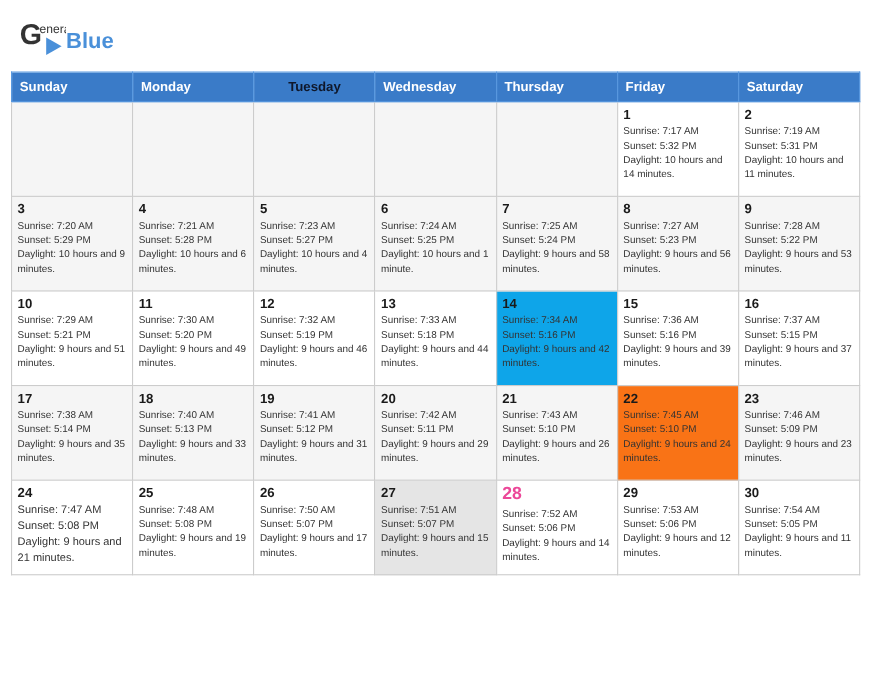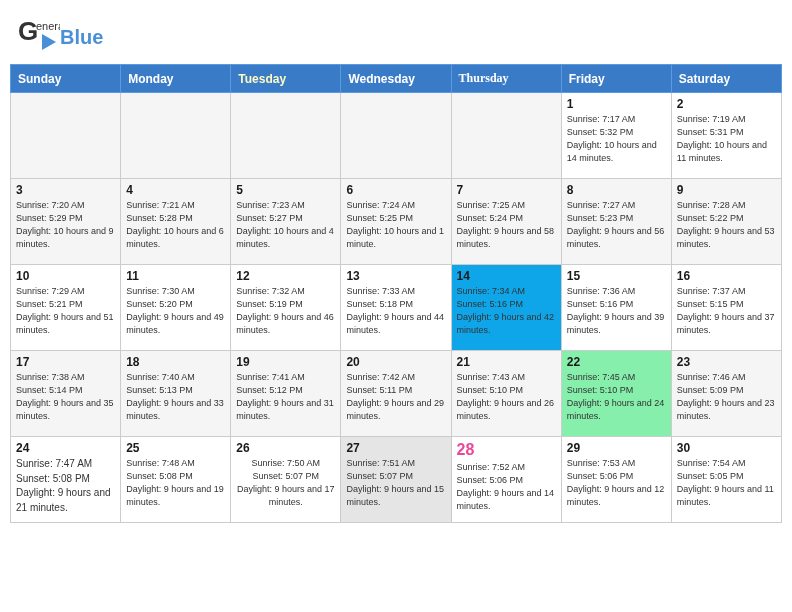--- a/index.html
+++ b/index.html
@@ -32,23 +32,23 @@
       <div style="font-size:13px; color:#666; margin-top:3px;"></div>
     </div>
   </div>
 
   <div style="padding:0 10px 6px 10px;">
     <table style="width:100%; border-collapse:collapse; table-layout:fixed;">
       <thead>
         <tr>
           <th style="background:#3a7bc8;color:#fff;font-size:12px;font-weight:bold;padding:6px 7px;text-align:left;border:1px solid #5a9ae0;">Sunday</th>
           <th style="background:#3a7bc8;color:#fff;font-size:12px;font-weight:bold;padding:6px 7px;text-align:left;border:1px solid #5a9ae0;">Monday</th>
-          <th style="background:#3a7bc8;color:#fef9c3;font-size:12px;font-weight:bold;padding:6px 7px;text-align:left;border:1px solid #5a9ae0;">Tuesday</th>
+          <th style="background:#3a7bc8;color:#0f172a;font-size:12px;font-weight:bold;padding:6px 7px;text-align:center;border:1px solid #5a9ae0;">Tuesday</th>
           <th style="background:#3a7bc8;color:#fff;font-size:12px;font-weight:bold;padding:6px 7px;text-align:left;border:1px solid #5a9ae0;">Wednesday</th>
-          <th style="background:#3a7bc8;color:#fff;font-size:12px;font-weight:bold;padding:6px 7px;text-align:left;border:1px solid #5a9ae0;font-family:Liberation Serif, serif;">Thursday</th>
+          <th style="background:#3a7bc8;color:#fff;font-size:12px;font-weight:bold;padding:6px 7px;text-align:left;border:1px solid #5a9ae0;">Thursday</th>
           <th style="background:#3a7bc8;color:#fff;font-size:12px;font-weight:bold;padding:6px 7px;text-align:left;border:1px solid #5a9ae0;">Friday</th>
           <th style="background:#3a7bc8;color:#fff;font-size:12px;font-weight:bold;padding:6px 7px;text-align:left;border:1px solid #5a9ae0;">Saturday</th>
         </tr>
       </thead>
       <tbody id="calendar-body">
       <tr>
             <td style="border: 1px solid rgb(204, 204, 204); vertical-align: top; padding: 4px 5px; font-size: 9px; color: rgb(51, 51, 51); height: 86px; background: rgb(245, 245, 245); width: 14.28%;"></td>
             <td style="border: 1px solid rgb(204, 204, 204); vertical-align: top; padding: 4px 5px; font-size: 9px; color: rgb(51, 51, 51); height: 86px; background: rgb(245, 245, 245); width: 14.28%;"></td>
             <td style="border: 1px solid rgb(204, 204, 204); vertical-align: top; padding: 4px 5px; font-size: 9px; color: rgb(51, 51, 51); height: 86px; background: rgb(245, 245, 245); width: 14.28%;"></td>
             <td style="border: 1px solid rgb(204, 204, 204); vertical-align: top; padding: 4px 5px; font-size: 9px; color: rgb(51, 51, 51); height: 86px; background: rgb(245, 245, 245); width: 14.28%;"></td>
@@ -178,21 +178,21 @@
               <div style="font-size: 9px; color: rgb(51, 51, 51); line-height: 1.45; white-space: pre-line;">Sunrise: 7:42 AM
 Sunset: 5:11 PM
 Daylight: 9 hours and 29 minutes.</div>
             </td>
             <td style="border: 1px solid rgb(204, 204, 204); vertical-align: top; padding: 4px 5px; font-size: 9px; color: rgb(51, 51, 51); height: 86px; background: rgb(245, 245, 245); width: 14.28%;">
               <div style="font-size: 12px; font-weight: bold; color: rgb(26, 26, 26); margin-bottom: 2px;">21</div>
               <div style="font-size: 9px; color: rgb(51, 51, 51); line-height: 1.45; white-space: pre-line;">Sunrise: 7:43 AM
 Sunset: 5:10 PM
 Daylight: 9 hours and 26 minutes.</div>
             </td>
-            <td style="border: 1px solid rgb(204, 204, 204); vertical-align: top; padding: 4px 5px; font-size: 9px; color: rgb(51, 51, 51); height: 86px; background: #86efac; width: 14.28%;">
+            <td style="border: 1px solid rgb(204, 204, 204); vertical-align: top; padding: 4px 5px; font-size: 9px; color: rgb(51, 51, 51); height: 86px; background: #f97316; width: 14.28%;">
               <div style="font-size: 12px; font-weight: bold; color: rgb(26, 26, 26); margin-bottom: 2px;">22</div>
               <div style="font-size: 9px; color: rgb(51, 51, 51); line-height: 1.45; white-space: pre-line;">Sunrise: 7:45 AM
 Sunset: 5:10 PM
 Daylight: 9 hours and 24 minutes.</div>
             </td>
             <td style="border: 1px solid rgb(204, 204, 204); vertical-align: top; padding: 4px 5px; font-size: 9px; color: rgb(51, 51, 51); height: 86px; background: rgb(245, 245, 245); width: 14.28%;">
               <div style="font-size: 12px; font-weight: bold; color: rgb(26, 26, 26); margin-bottom: 2px;">23</div>
               <div style="font-size: 9px; color: rgb(51, 51, 51); line-height: 1.45; white-space: pre-line;">Sunrise: 7:46 AM
 Sunset: 5:09 PM
 Daylight: 9 hours and 23 minutes.</div>
@@ -206,21 +206,21 @@
 Daylight: 9 hours and 21 minutes.</div>
             </td>
             <td style="border: 1px solid rgb(204, 204, 204); vertical-align: top; padding: 4px 5px; font-size: 9px; color: rgb(51, 51, 51); height: 86px; background: rgb(255, 255, 255); width: 14.28%;">
               <div style="font-size: 12px; font-weight: bold; color: rgb(26, 26, 26); margin-bottom: 2px;">25</div>
               <div style="font-size: 9px; color: rgb(51, 51, 51); line-height: 1.45; white-space: pre-line;">Sunrise: 7:48 AM
 Sunset: 5:08 PM
 Daylight: 9 hours and 19 minutes.</div>
             </td>
             <td style="border: 1px solid rgb(204, 204, 204); vertical-align: top; padding: 4px 5px; font-size: 9px; color: rgb(51, 51, 51); height: 86px; background: rgb(255, 255, 255); width: 14.28%;">
               <div style="font-size: 12px; font-weight: bold; color: rgb(26, 26, 26); margin-bottom: 2px;">26</div>
-              <div style="font-size: 9px; color: rgb(51, 51, 51); line-height: 1.45; white-space: pre-line; text-align: center;">Sunrise: 7:50 AM
+              <div style="font-size: 9px; color: rgb(51, 51, 51); line-height: 1.45; white-space: pre-line;">Sunrise: 7:50 AM
 Sunset: 5:07 PM
 Daylight: 9 hours and 17 minutes.</div>
             </td>
             <td style="border: 1px solid rgb(204, 204, 204); vertical-align: top; padding: 4px 5px; font-size: 9px; color: rgb(51, 51, 51); height: 86px; background: #e5e5e5; width: 14.28%;">
               <div style="font-size: 12px; font-weight: bold; color: rgb(26, 26, 26); margin-bottom: 2px;">27</div>
               <div style="font-size: 9px; color: rgb(51, 51, 51); line-height: 1.45; white-space: pre-line;">Sunrise: 7:51 AM
 Sunset: 5:07 PM
 Daylight: 9 hours and 15 minutes.</div>
             </td>
             <td style="border: 1px solid rgb(204, 204, 204); vertical-align: top; padding: 4px 5px; font-size: 9px; color: rgb(51, 51, 51); height: 86px; background: rgb(255, 255, 255); width: 14.28%;">

